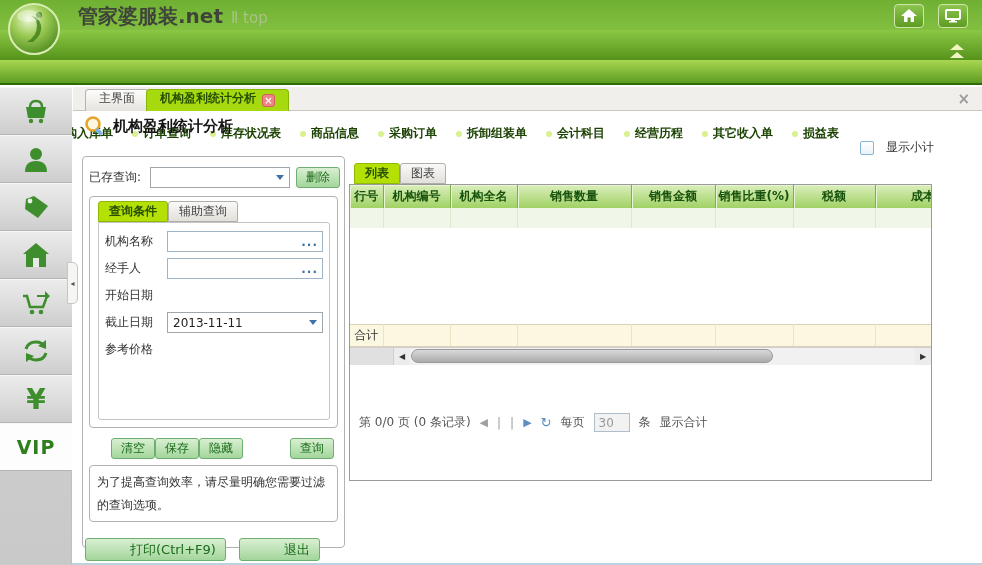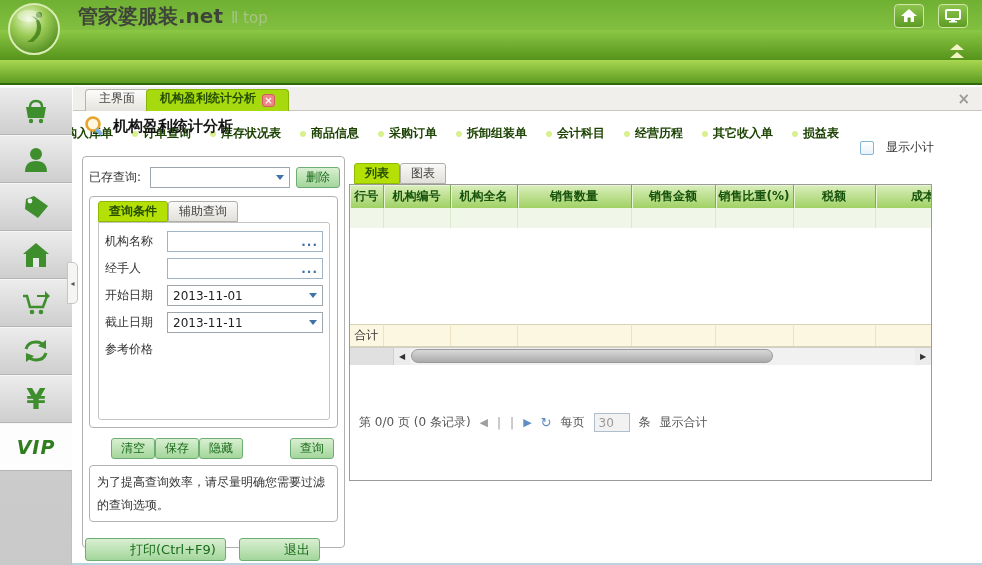--- a/index.html
+++ b/index.html
@@ -32,21 +32,21 @@
     border-bottom:6px solid #f2f4c4; margin-bottom:2px; }
 
   
   #sidebar { position:absolute; left:0; top:87px; width:72px; height:478px;
     background:linear-gradient(180deg,#d6d6d6,#c9c9c9); border-right:1px solid #c0c0c0; }
   .side-item { width:72px; height:48px; display:flex; align-items:center; justify-content:center;
     background:linear-gradient(180deg,#ececec,#cecece); border-top:1px solid #f6f6f6;
     border-bottom:1px solid #b5b5b5; cursor:pointer; }
   .side-item.vip { background:#fdfdfd; }
   .yen-glyph { font-size:28px; font-weight:bold; color:#3e8e2e; }
-  .vip-glyph { font-size:19px; font-weight:bold; color:#2e7e1e; letter-spacing:1px;font-style:italic; }
+  .vip-glyph { font-size:19px; font-weight:bold; color:#2e7e1e; letter-spacing:1px; }
   #side-handle { position:absolute; left:67px; top:262px; width:11px; height:42px; background:#f5f5f3;
     border:1px solid #c6c6c2; border-radius:0 5px 5px 0; display:flex; align-items:center;
     justify-content:center; font-size:8px; color:#555; z-index:15; cursor:pointer; }
 
   
   #tabstrip { position:absolute; left:73px; top:87px; width:909px; height:24px;
     background:#f1efeb; border-bottom:1px solid #c9c7c2; }
   .doc-tab { position:absolute; top:2px; height:22px; display:flex; align-items:flex-end; gap:6px;
     padding:4px 13px; border:1px solid #b5b3ad; border-bottom:none; border-radius:4px 4px 0 0;
     font-size:12px; color:#444; background:linear-gradient(180deg,#fdfdfc,#e5e3dd); cursor:pointer; }
@@ -353,24 +353,20 @@
       </div>
       <div class="field-row">
         <span class="field-label">经手人</span>
         <div class="field-ctl lookup">
           <span class="val"></span>
           <span class="dots">...</span>
         </div>
       </div>
       <div class="field-row">
         <span class="field-label">开始日期</span>
-        <div class="field-ctl combo">
-          <span class="val">2013-11-01</span>
-          <span class="arr-down"></span>
-        </div>
       </div>
       <div class="field-row">
         <span class="field-label">截止日期</span>
         <div class="field-ctl combo">
           <span class="val">2013-11-11</span>
           <span class="arr-down"></span>
         </div>
       </div>
       <div class="field-row">
         <span class="field-label">参考价格</span>

